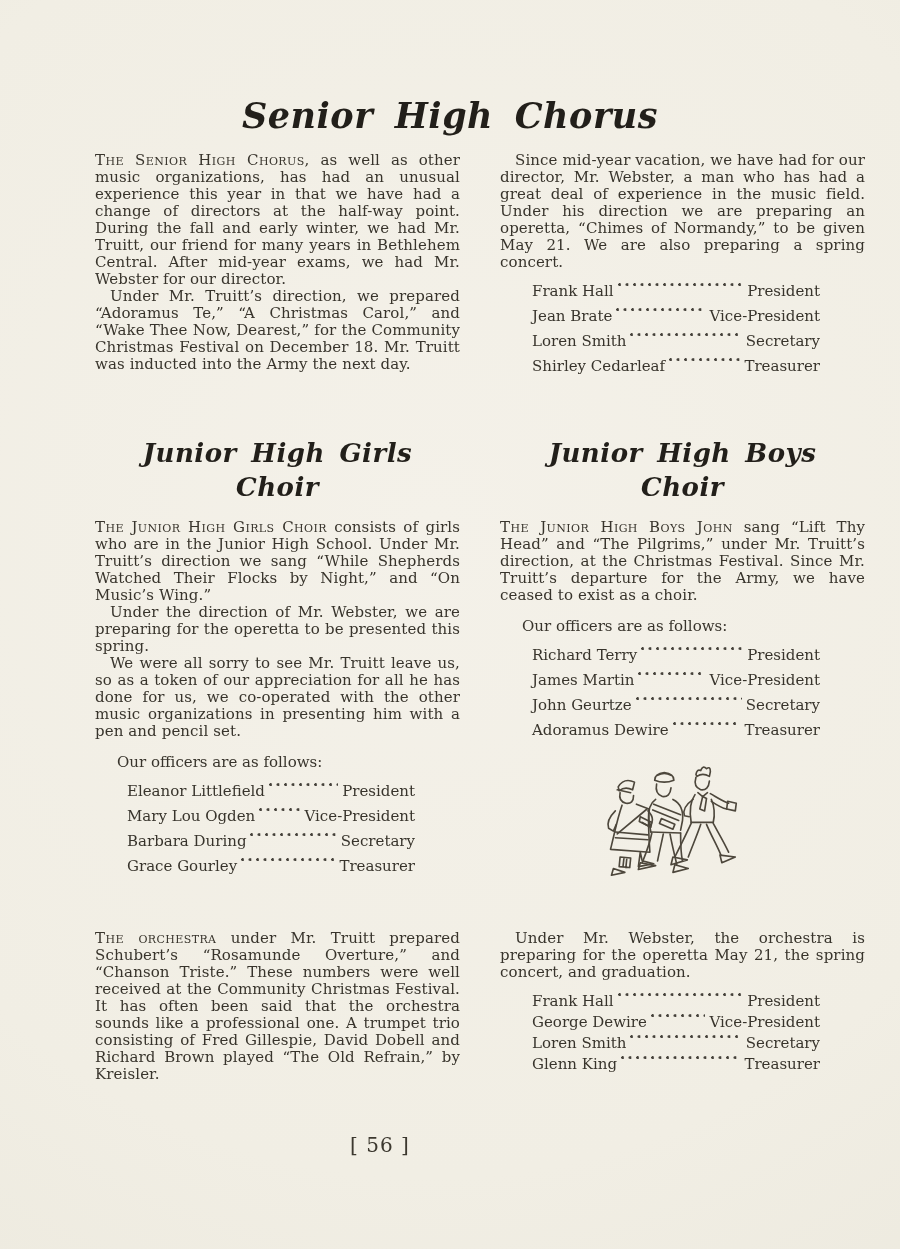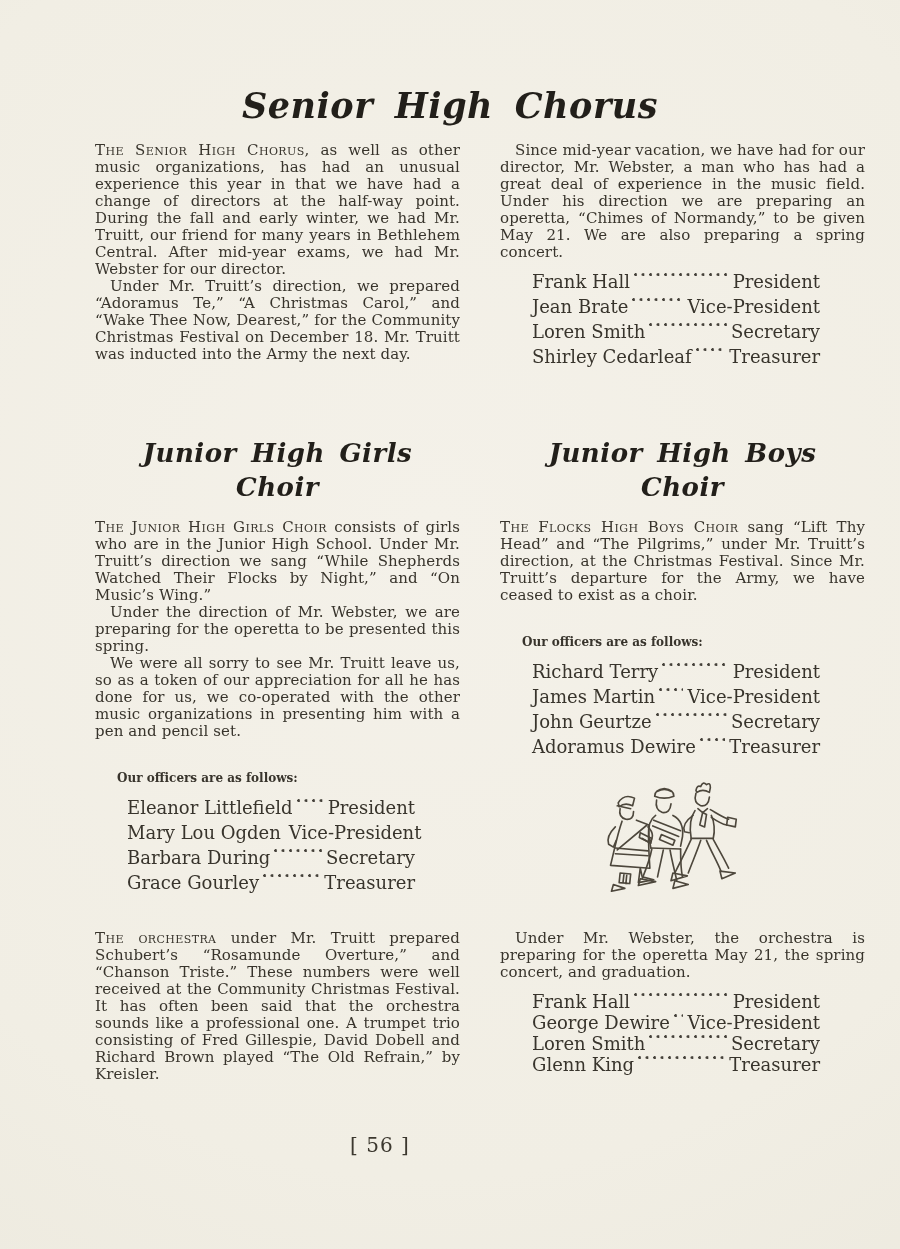--- a/index.html
+++ b/index.html
@@ -11,21 +11,21 @@
     font-family:"DejaVu Serif","Liberation Serif",serif;
     color:#38342c;
   }
 
   .section { position:absolute; left:0; width:900px; }
   #sec-senior    { top:86px;  }
   #sec-junior    { top:437px; }
   #sec-orchestra { top:914px; }
 
   h1.page-title {
-    margin:0; text-align:center;
+    margin:10px; text-align:center;
     font-size:35px; line-height:1.15;
     font-style:italic; font-weight:bold;
     color:#221f1a; letter-spacing:0.5px; word-spacing:9px;
   }
   h2.col-title {
     margin:0 0 14px 0; text-align:center;
     font-size:26px; line-height:1.3;
     font-style:italic; font-weight:bold;
     color:#221f1a; letter-spacing:0.5px; word-spacing:5px;
   }
@@ -36,25 +36,25 @@
 
   .col p {
     margin:0; text-align:justify;
     font-size:15px; line-height:17px;
     letter-spacing:0.1px;
   }
   .col p.indent { text-indent:15px; }
   .sc { font-variant:small-caps; letter-spacing:0.4px; }
 
   .officers-intro {
-    margin:30px 0 0 22px;
-    font-size:12px; line-height:17px;font-weight:bold;
+    margin:14px 0 0 22px;
+    font-size:15px; line-height:17px;
   }
   .officers { margin:12px 45px 0 32px; }
-  .officer-row { display:flex; align-items:center; margin-bottom:8px; font-size:18px; line-height:17px; }
+  .officer-row { display:flex; align-items:center; margin-bottom:8px; font-size:15px; line-height:17px; }
   .officers.tight .officer-row { margin-bottom:4px; }
   .oname, .orole { white-space:nowrap; }
   .leader {
     flex:1 1 auto; height:4px; margin:0 4px; align-self:baseline;
     background-image: radial-gradient(circle at 1.6px 1.6px, #45413a 1.15px, rgba(0,0,0,0) 1.7px);
     background-size:7.5px 4px; background-repeat:repeat-x; background-position:left bottom;
   }
 
   .illustration { margin:14px 0 0 92px; width:158px; height:120px; }
 
@@ -131,21 +131,21 @@
           <div class="officer-row">
             <span class="oname">Grace Gourley</span>
               <span class="leader"></span>
               <span class="orole">Treasurer</span>
           </div>
         </div>
       </div>
 
       <div class="col">
         <h2 class="col-title">Junior High Boys Choir</h2>
-        <p><span class="sc">The Flocks High Boys Choir</span><span> sang “Lift Thy Head” and “The Pilgrims,” under Mr. Truitt’s direction, at the Christmas Festival. Since Mr. Truitt’s departure for the Army, we have ceased to exist as a choir.</span></p>
+        <p><span class="sc">The Junior High Boys John</span><span> sang “Lift Thy Head” and “The Pilgrims,” under Mr. Truitt’s direction, at the Christmas Festival. Since Mr. Truitt’s departure for the Army, we have ceased to exist as a choir.</span></p>
         <div class="officers-intro">Our officers are as follows:</div>
         <div class="officers">
           <div class="officer-row">
             <span class="oname">Richard Terry</span>
               <span class="leader"></span>
               <span class="orole">President</span>
           </div>
           <div class="officer-row">
             <span class="oname">James Martin</span>
               <span class="leader"></span>

